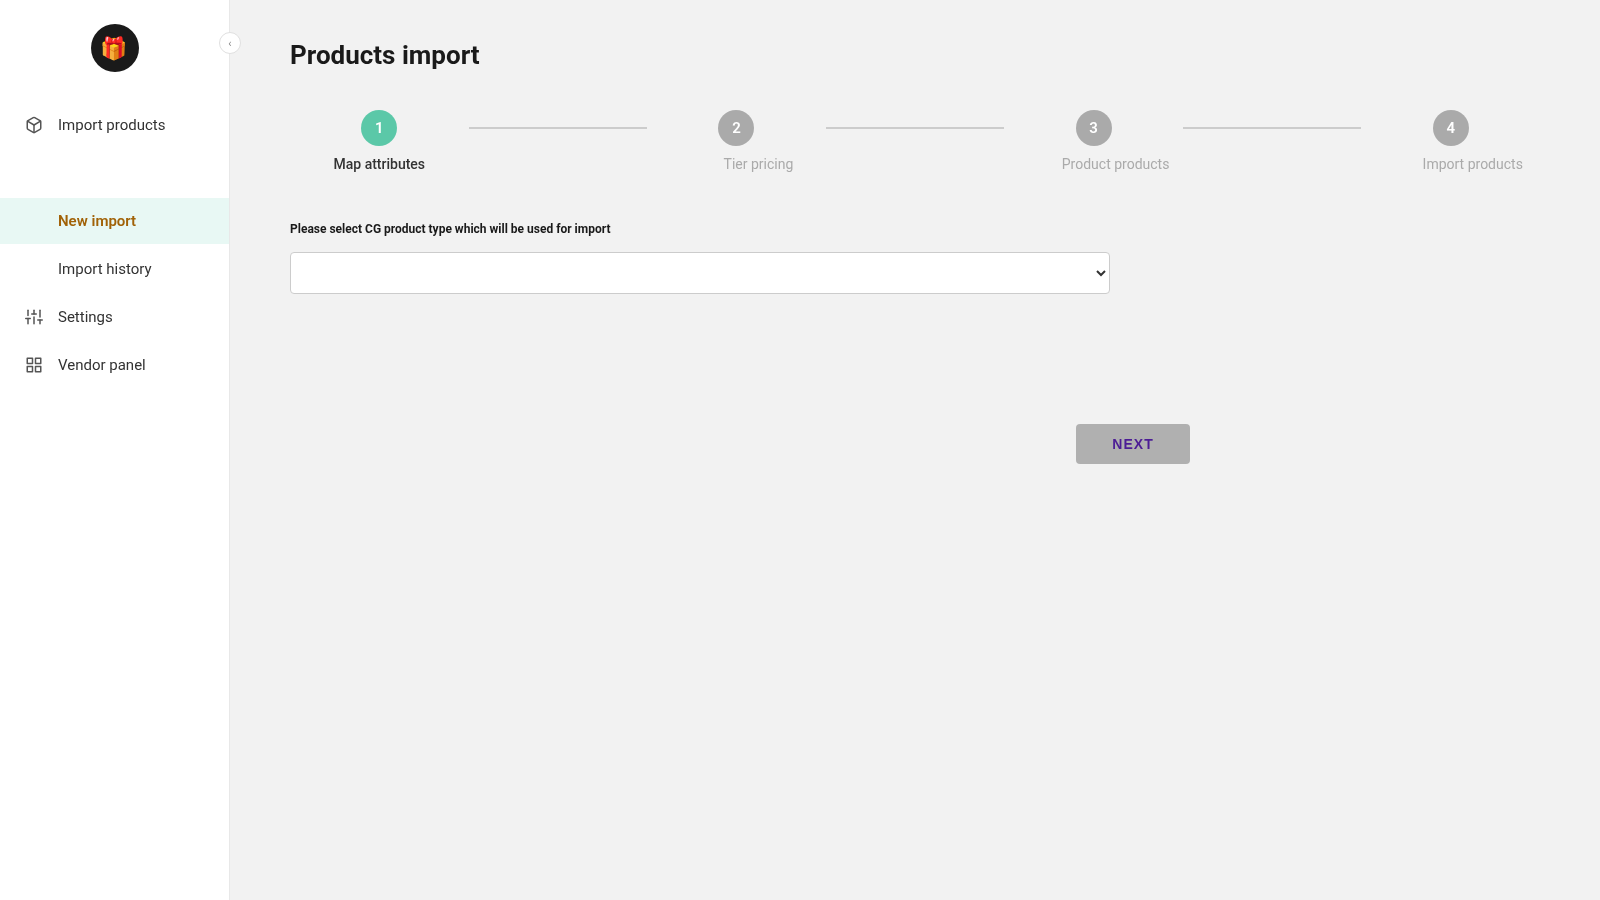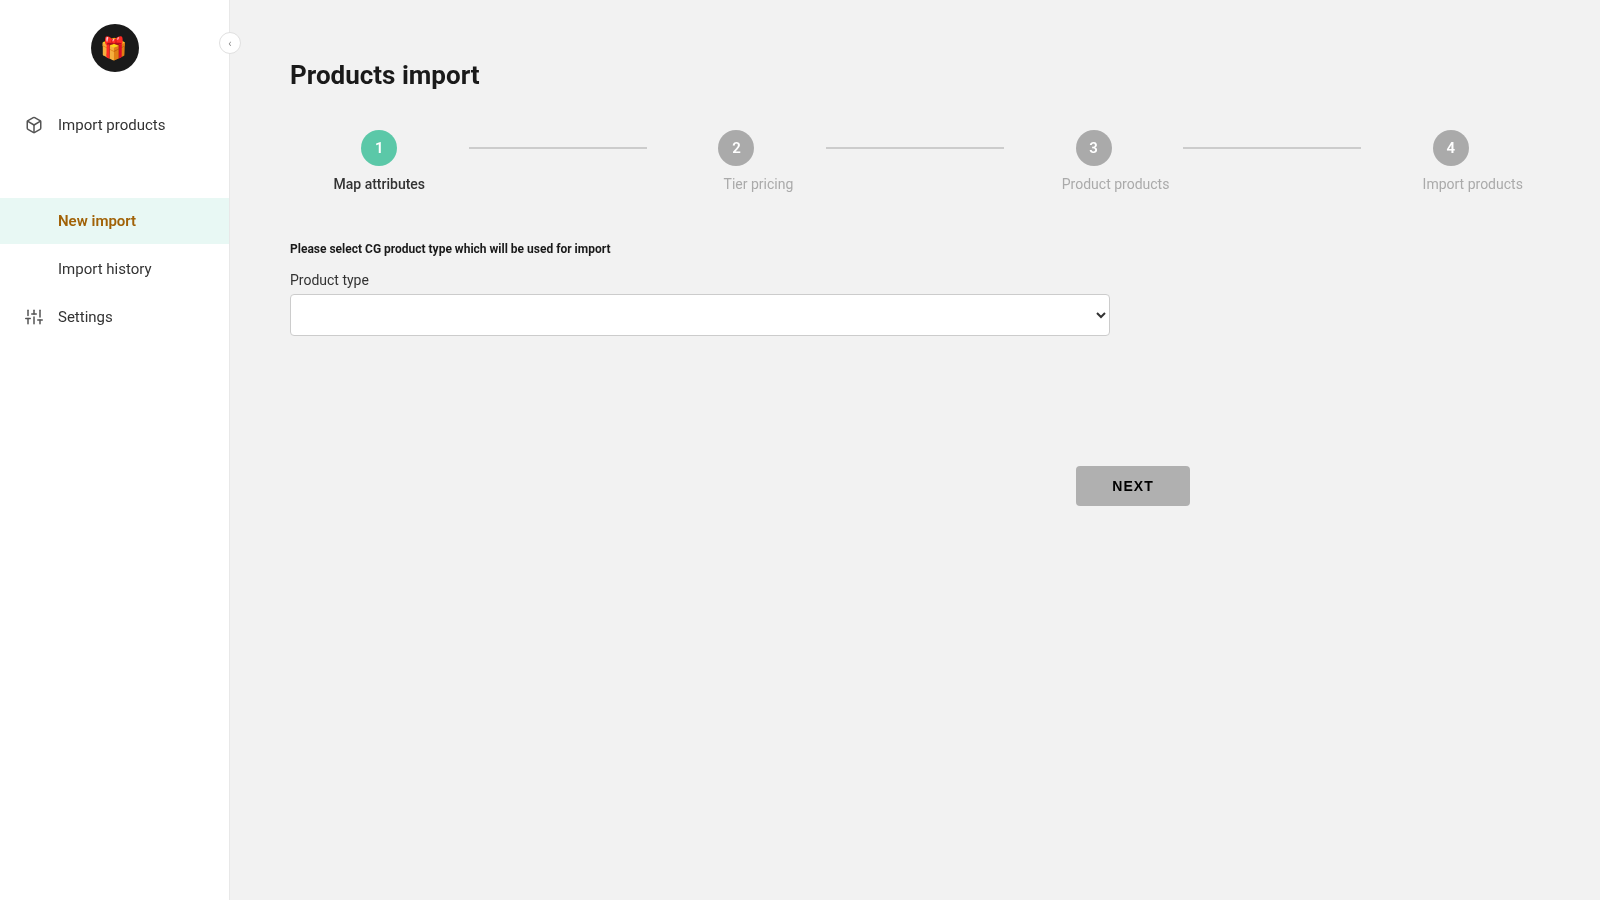--- a/index.html
+++ b/index.html
@@ -95,21 +95,21 @@
       align-items: center;
       justify-content: center;
       color: #555;
       flex-shrink: 0;
     }
 
     
     .main {
       flex: 1;
       background: #f2f2f2;
-      padding: 60px 60px;
+      padding: 40px 60px;
       overflow-y: auto;
     }
 
     .page-title {
       font-size: 26px;
       font-weight: 700;
       color: #1a1a1a;
       margin-bottom: 40px;
     }
 
@@ -213,21 +213,21 @@
     
     .footer-actions {
       display: flex;
       justify-content: flex-end;
       margin-top: 130px;
       max-width: 900px;
     }
 
     .btn-next {
       background: #b0b0b0;
-      color: #000000;
+      color: #4c1d95;
       border: none;
       padding: 12px 36px;
       font-size: 14px;
       font-weight: 600;
       letter-spacing: 0.08em;
       border-radius: 4px;
       cursor: pointer;
       text-transform: uppercase;
       text-align: right;
     }
@@ -274,20 +274,31 @@
           <line x1="20" y1="21" x2="20" y2="16"></line>
             <line x1="20" y1="12" x2="20" y2="3"></line>
           <line x1="1" y1="14" x2="7" y2="14"></line>
             <line x1="9" y1="8" x2="15" y2="8"></line>
           <line x1="17" y1="16" x2="23" y2="16"></line>
         </svg>
       </span>
       <span>Settings</span>
     </div>
 
+    <div class="nav-item">
+      <span class="nav-icon">
+        <svg width="18" height="18" viewBox="0 0 24 24" fill="none" stroke="#555" stroke-width="2" stroke-linecap="round" stroke-linejoin="round">
+          <rect x="3" y="3" width="7" height="7"></rect>
+            <rect x="14" y="3" width="7" height="7"></rect>
+          <rect x="14" y="14" width="7" height="7"></rect>
+            <rect x="3" y="14" width="7" height="7"></rect>
+        </svg>
+      </span>
+      <span>Vendor panel</span>
+    </div>
   </nav>
 </div>
 
 <div class="main">
   <h1 class="page-title">Products import</h1>
 
   <div class="stepper">
 
     <div class="step">
       <div class="step-circle active">
@@ -319,21 +330,20 @@
     <div class="step">
       <div class="step-circle inactive">
         <span>4</span>
       </div>
       <span class="step-label inactive">Import products</span>
     </div>
   </div>
 
   <div class="form-section">
     <p class="form-heading">Please select CG product type which will be used for import</p>
-    <label class="form-label">Product type</label>
     <select class="product-type-select">
       <option value=""></option>
     </select>
   </div>
 
   <div class="footer-actions">
     <button class="btn-next">NEXT</button>
   </div>
 </div>
 

